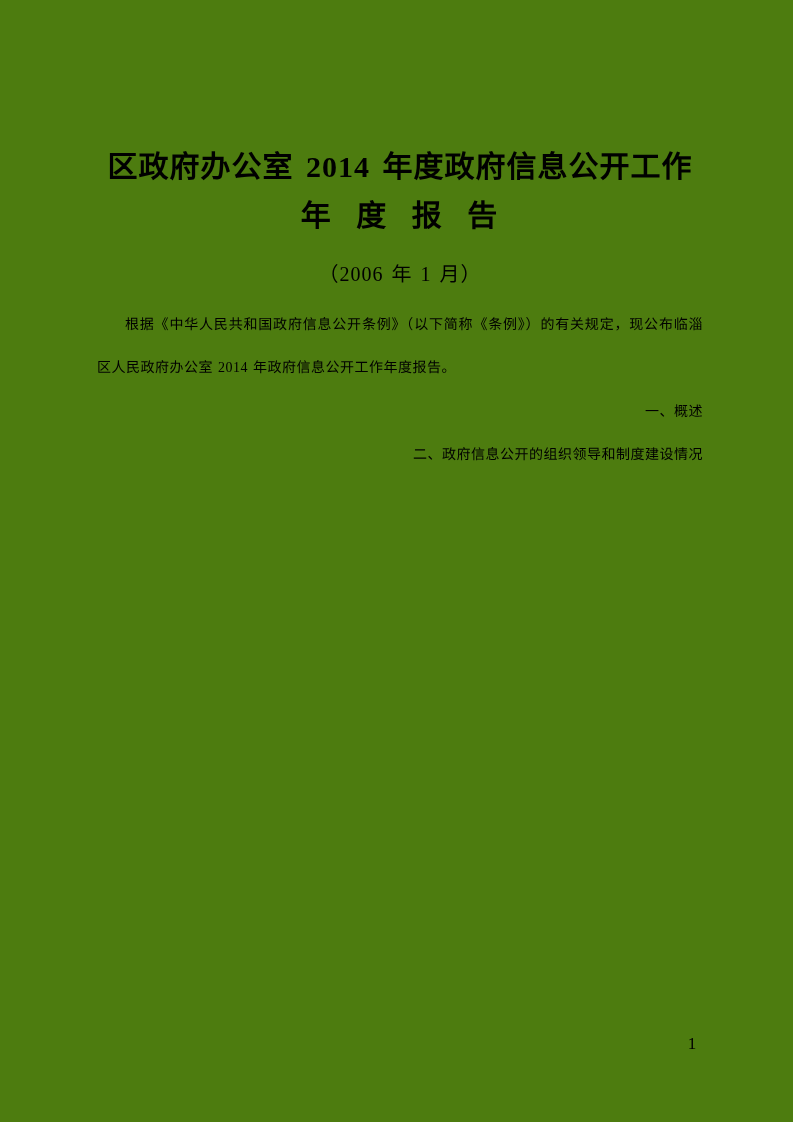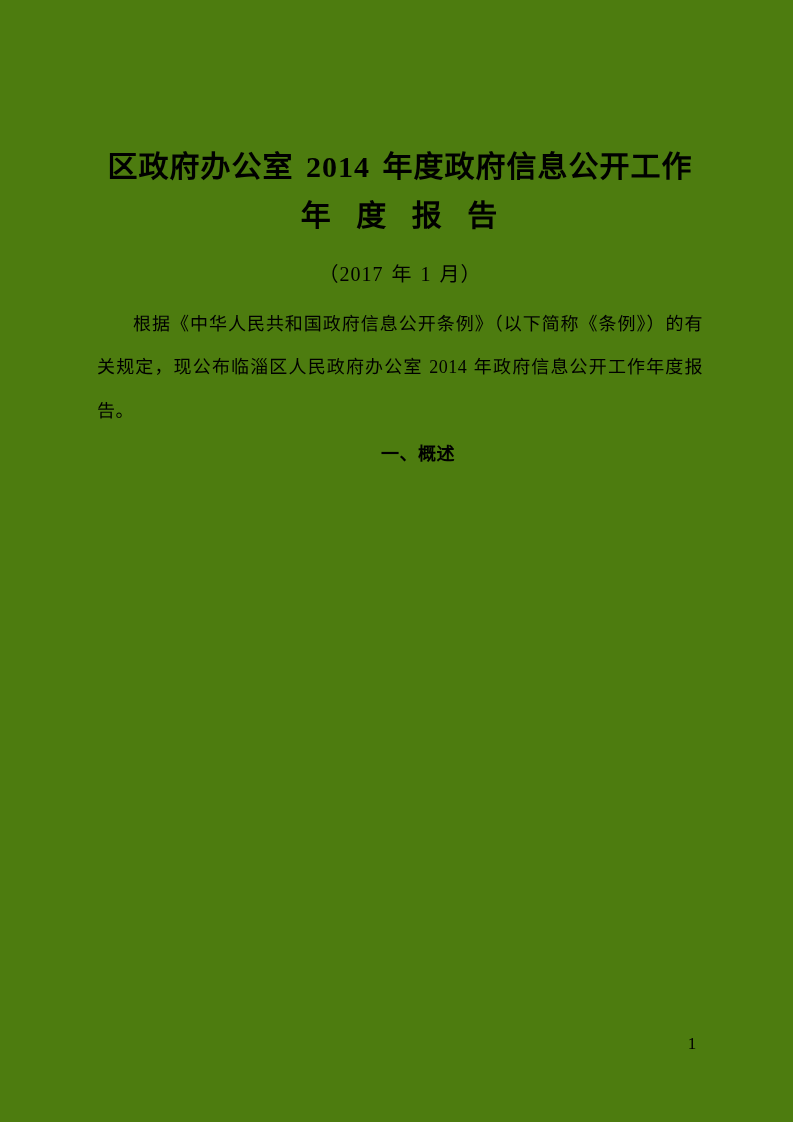--- a/index.html
+++ b/index.html
@@ -43,52 +43,53 @@
     margin: 22px 0 0 0;
     font-size: 20px;
     font-weight: 400;
     line-height: 30px;
     text-align: center;
     letter-spacing: 1px;
     word-spacing: 2px;
   }
   .para {
     margin: 0;
-    font-size: 18px;
+    font-size: 14px;
     line-height: 43.4px;
     text-align: justify;
     text-indent: 2em;
     letter-spacing: 0.5px;
     word-spacing: 1px;
   }
   .para-first {
     margin-top: 14px;
   }
   .heading {
     font-family: "Liberation Sans", "DejaVu Sans", sans-serif;
-    font-weight: 700;
-    text-align: center;
+    font-weight: 400;
+    text-align: right;
     letter-spacing: 0.5px;
   }
   .page-number {
     position: absolute;
     left: 682px;
     top: 1033px;
     width: 20px;
     font-size: 17px;
     line-height: 22px;
     text-align: center;
     font-family: "Liberation Serif", "DejaVu Serif", serif;
   }
 </style>
 </head>
 <body>
 
 <div class="page">
   <div class="content">
     <h1 class="doc-title">区政府办公室 2014 年度政府信息公开工作</h1>
     <h1 class="doc-title doc-title-2">年 度 报 告</h1>
-    <p class="doc-date">（2017 年 1 月）</p>
+    <p class="doc-date">（2006 年 1 月）</p>
     <p class="para para-first">根据《中华人民共和国政府信息公开条例》（以下简称《条例》）的有关规定，现公布临淄区人民政府办公室 2014 年政府信息公开工作年度报告。</p>
     <p class="para heading">一、概述</p>
+    <p class="para heading">二、政府信息公开的组织领导和制度建设情况</p>
   </div>
   <div class="page-number">1</div>
 </div>
 
 </body></html>

